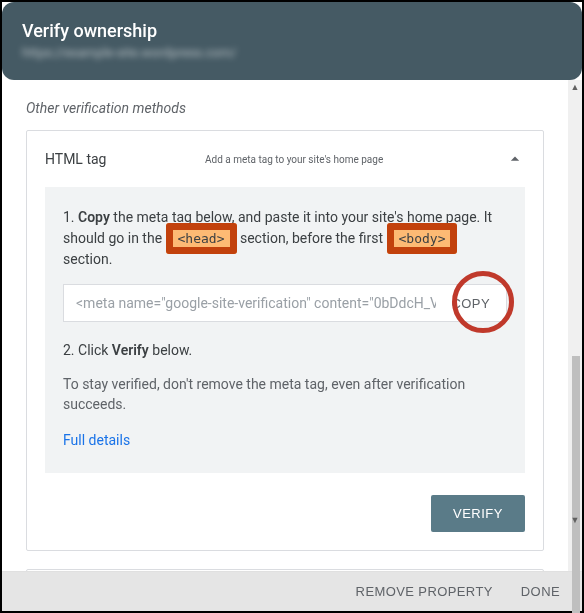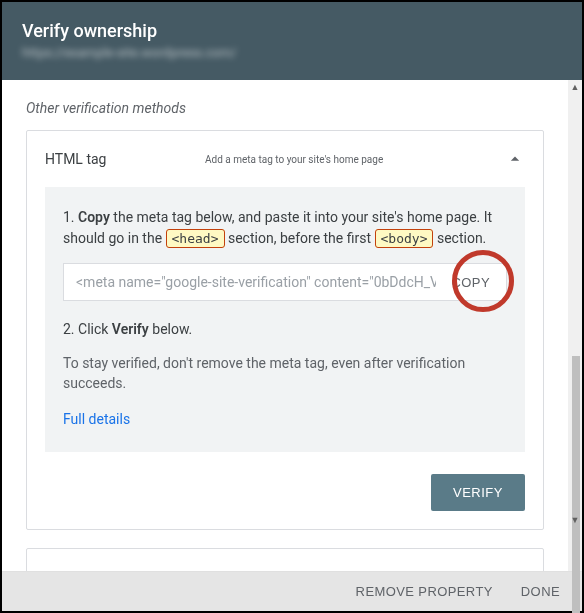--- a/index.html
+++ b/index.html
@@ -1,20 +1,20 @@
 <!DOCTYPE html>
 <html><head>
 <meta charset="utf-8">
 <style>
   * { box-sizing: border-box; margin: 0; padding: 0; }
   html, body { width: 584px; height: 613px; font-family: Roboto, Arial, sans-serif; background: #fff; overflow: hidden; }
   
   .frame { width: 584px; height: 613px; border: 2px solid #000; position: relative; display: flex; flex-direction: column; }
   
-  .header { background: #455a64; color: #fff; padding: 18px 20px 20px; flex-shrink: 0; }
+  .header { background: #455a64; color: #fff; padding: 18px 20px 20px; flex-shrink: 0; border-radius: 12px; }
   .header-title { font-size: 18px; font-weight: 500; margin-bottom: 4px; }
   .header-sub { font-size: 13px; color: rgba(255,255,255,0.6); filter: blur(3px); user-select: none; }
   
   .body-wrap { flex: 1; display: flex; min-height: 0; }
   .content { flex: 1; overflow-y: auto; padding: 6px 24px 10px 24px; background: #fff; }
   .outer-scroll { width: 14px; background: #f0f0f0; position: relative; }
   .outer-thumb { position: absolute; right: 2px; top: 276px; width: 8px; height: 260px; background: #bfbfbf; }
   .outer-arrow { position: absolute; right: 2px; width: 10px; height: 10px; font-size: 9px; color: #606060; text-align: center; line-height: 10px; }
   .outer-arrow.up { top: 2px; }
   .outer-arrow.down { bottom: 46px; }
@@ -24,21 +24,21 @@
   .card { border: 1px solid #dadce0; border-radius: 2px; margin-bottom: 18px; background: #fff; }
   .card-header { display: flex; align-items: center; padding: 18px 18px; cursor: pointer; }
   .card-title { font-size: 14px; color: #3c4043; width: 160px; }
   .card-desc { font-size: 10px; color: #5f6368; flex: 1; }
   .chevron { width: 20px; height: 20px; color: #5f6368; }
   
   .card-body { padding: 0 18px 18px; }
   .gray-block { background: #f1f3f4; padding: 20px 18px 24px; margin-bottom: 22px; color: #3c4043; }
   .step { font-size: 14px; line-height: 1.5; margin-bottom: 14px; }
   .step b { font-weight: 600; }
-  .mono-pill { font-family: monospace; font-size: 13px; background: #fef9c3; border: 1px solid #c2410c; border-radius: 3px; padding: 1px 5px; }
+  .mono-pill { font-family: monospace; font-size: 13px; background: #fdba74; border: 7px solid #c2410c; border-radius: 3px; padding: 1px 5px; }
   
   .meta-row { display: flex; align-items: center; background: #fff; border: 1px solid #dadce0; padding: 0; margin: 4px 0 18px; position: relative; }
   .meta-text { flex: 1; padding: 10px 12px; color: #9aa0a6; font-size: 14px; white-space: nowrap; overflow: hidden; }
   .copy-btn { padding: 10px 16px; color: #5f6368; font-size: 13px; font-weight: 500; letter-spacing: 0.4px; cursor: pointer; background: #fff; border: none; }
   .red-circle { position: absolute; right: -8px; top: -14px; width: 62px; height: 62px; border: 5px solid #c0392b; border-radius: 50%; pointer-events: none; }
   
   .stay { font-size: 14px; color: #5f6368; margin: 14px 0 16px; line-height: 1.4; }
   .full-details { font-size: 14px; color: #1a73e8; text-decoration: none; text-align: center; }
   
   .verify-row { text-align: right; }

